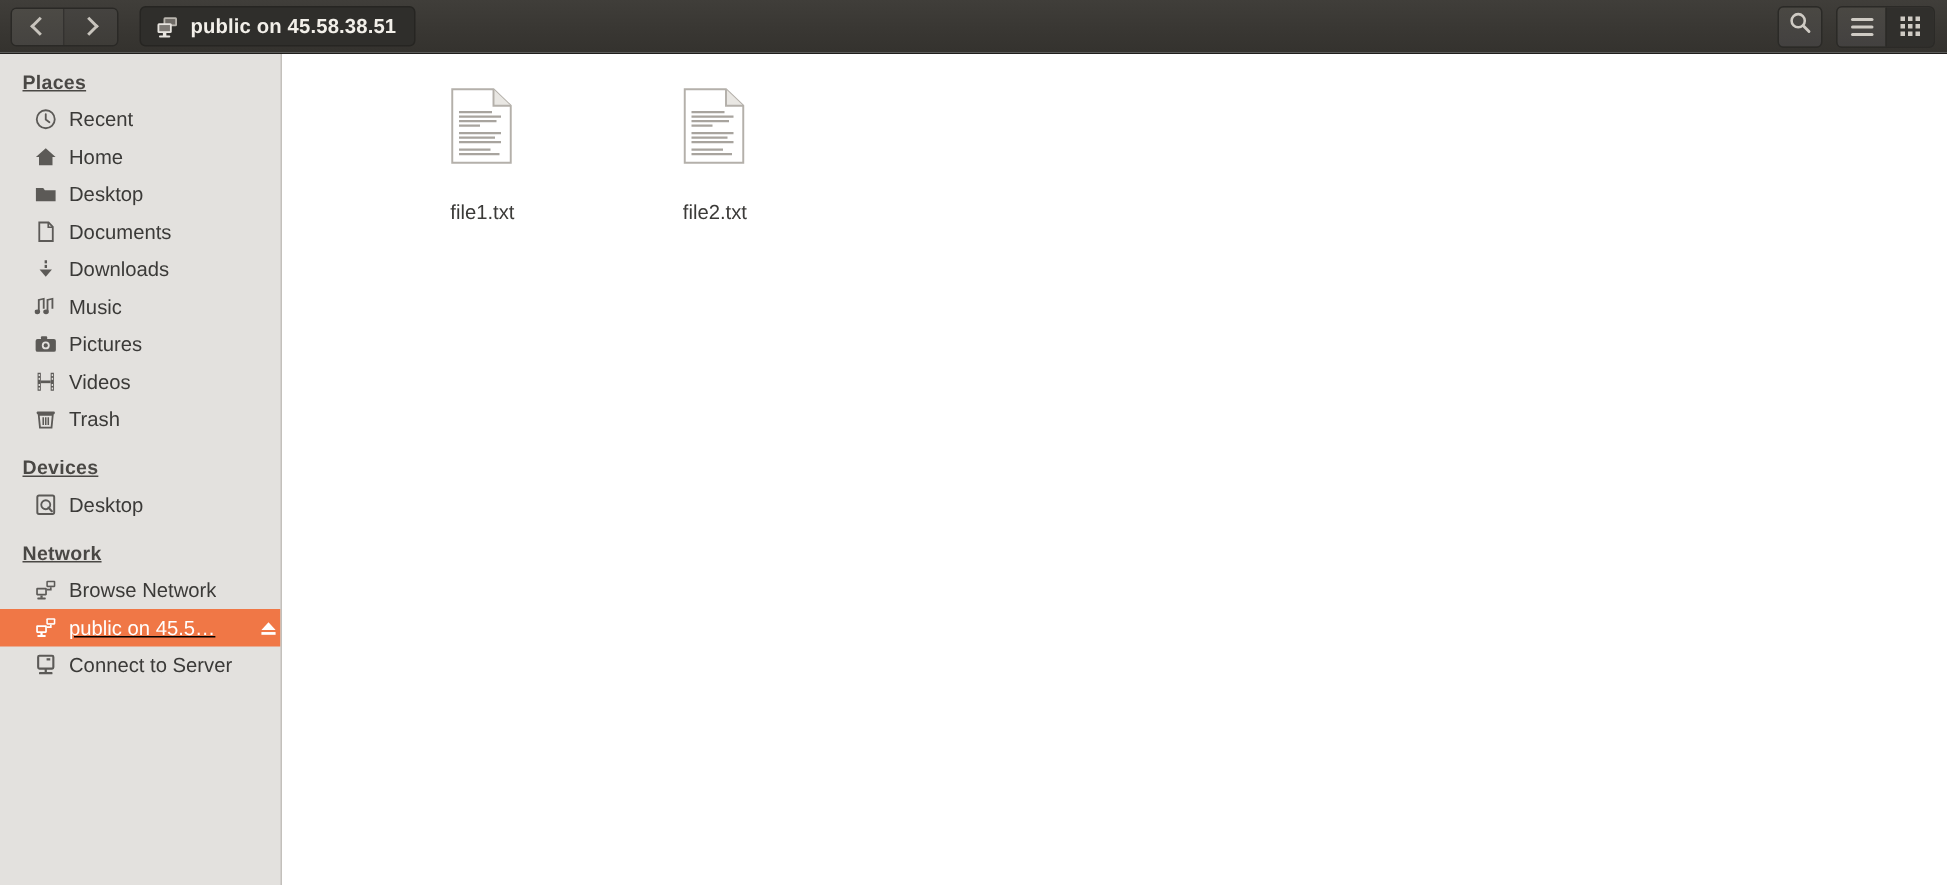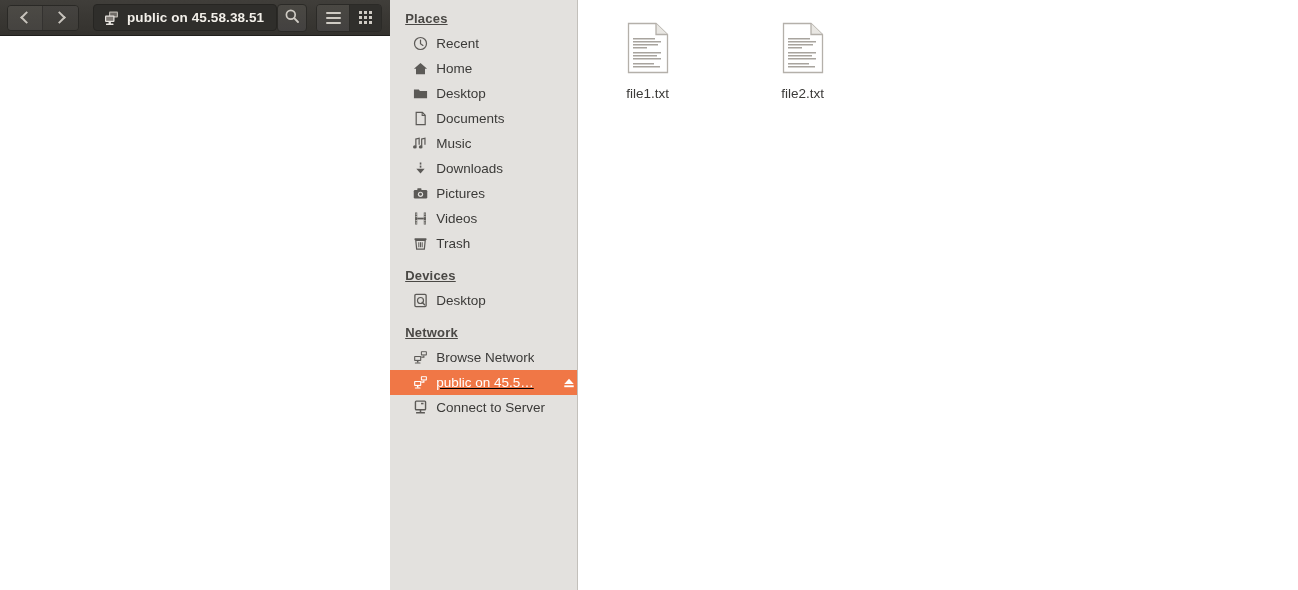--- a/index.html
+++ b/index.html
@@ -8,21 +8,21 @@
     font-family: "Liberation Sans", sans-serif;
     overflow: hidden;
     background: #ffffff;
   }
 
   #app {
     position: relative;
     width: 1298px;
     height: 590px;
     display: flex;
-    flex-direction: row;
+    flex-direction: column;
   }
 
   
   .headerbar {
     height: 36px;
     min-height: 36px;
     background: linear-gradient(to bottom, #403e3a 0%, #393733 55%, #34322e 100%);
     border-bottom: 1px solid #1f1e1c;
     display: flex;
     align-items: center;
@@ -188,24 +188,23 @@
     display: flex;
     flex-wrap: wrap;
     align-content: flex-start;
   }
 
   .fileitem {
     width: 155px;
     padding-top: 10px;
     display: flex;
     flex-direction: column;
-    align-items: flex-start;
-    gap: 12px;
+    align-items: flex-end;
+    gap: 24px;
     cursor: default;
-    padding-left: 48px;
   }
   .fileitem .name {
     font-size: 13.5px;
     color: #3b3a38;
     white-space: nowrap;
   }
 
   
   .docicon { width: 44px; height: 52px; }
 </style>
@@ -317,38 +316,38 @@
               <path d="M3.4 1.4 H10 L13 4.6 V14.6 H3.4 Z" fill="none" stroke="#5c5a57" stroke-width="1.3"></path>
               <path d="M9.8 1.6 V4.8 H12.9" fill="none" stroke="#5c5a57" stroke-width="1.2"></path>
             </svg>
           </span>
           <span class="txt">Documents</span>
         </div>
 
         <div class="sb-item">
           <span class="sb-ico">
             <svg width="15" height="15" viewBox="0 0 16 16">
+              <rect x="7.2" y="1.6" width="1.7" height="2.2" fill="#5c5a57"></rect>
+              <rect x="7.2" y="4.9" width="1.7" height="2.2" fill="#5c5a57"></rect>
+              <path d="M3.6 8.2 L8 13.4 L12.4 8.2 Z" fill="#5c5a57"></path>
+            </svg>
+          </span>
+          <span class="txt">Downloads</span>
+        </div>
+
+        <div class="sb-item">
+          <span class="sb-ico">
+            <svg width="15" height="15" viewBox="0 0 16 16">
               <path d="M2.4 2.6 L7.2 1.6 V9.4 H5.9 V3.1 L3.7 3.6 V11 H2.4 Z" fill="#5c5a57"></path>
               <ellipse cx="2.0" cy="11.6" rx="2.0" ry="1.7" fill="#5c5a57"></ellipse>
               <path d="M8.6 2.6 L13.4 1.6 V9.4 H12.1 V3.1 L9.9 3.6 V11 H8.6 Z" fill="#5c5a57"></path>
               <ellipse cx="8.2" cy="11.6" rx="2.0" ry="1.7" fill="#5c5a57"></ellipse>
             </svg>
           </span>
           <span class="txt">Music</span>
-        </div>
-
-        <div class="sb-item">
-          <span class="sb-ico">
-            <svg width="15" height="15" viewBox="0 0 16 16">
-              <rect x="7.2" y="1.6" width="1.7" height="2.2" fill="#5c5a57"></rect>
-              <rect x="7.2" y="4.9" width="1.7" height="2.2" fill="#5c5a57"></rect>
-              <path d="M3.6 8.2 L8 13.4 L12.4 8.2 Z" fill="#5c5a57"></path>
-            </svg>
-          </span>
-          <span class="txt">Downloads</span>
         </div>
 
         <div class="sb-item">
           <span class="sb-ico">
             <svg width="15" height="15" viewBox="0 0 16 16">
               <rect x="0.8" y="4.2" width="14.4" height="9.2" rx="1.4" fill="#5c5a57"></rect>
               <rect x="4.6" y="2.3" width="4.4" height="2.4" rx="0.7" fill="#5c5a57"></rect>
               <circle cx="8" cy="8.8" r="2.8" fill="#e3e1de"></circle>
               <circle cx="8" cy="8.8" r="1.5" fill="#5c5a57"></circle>
             </svg>

